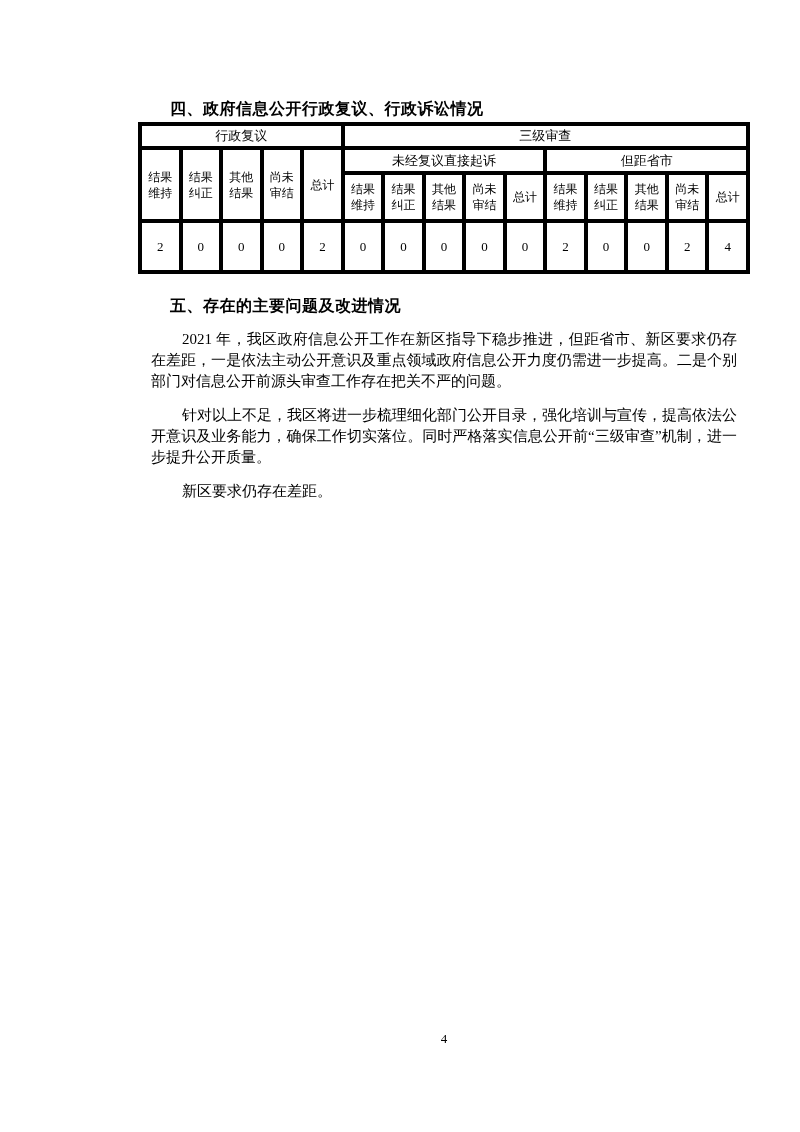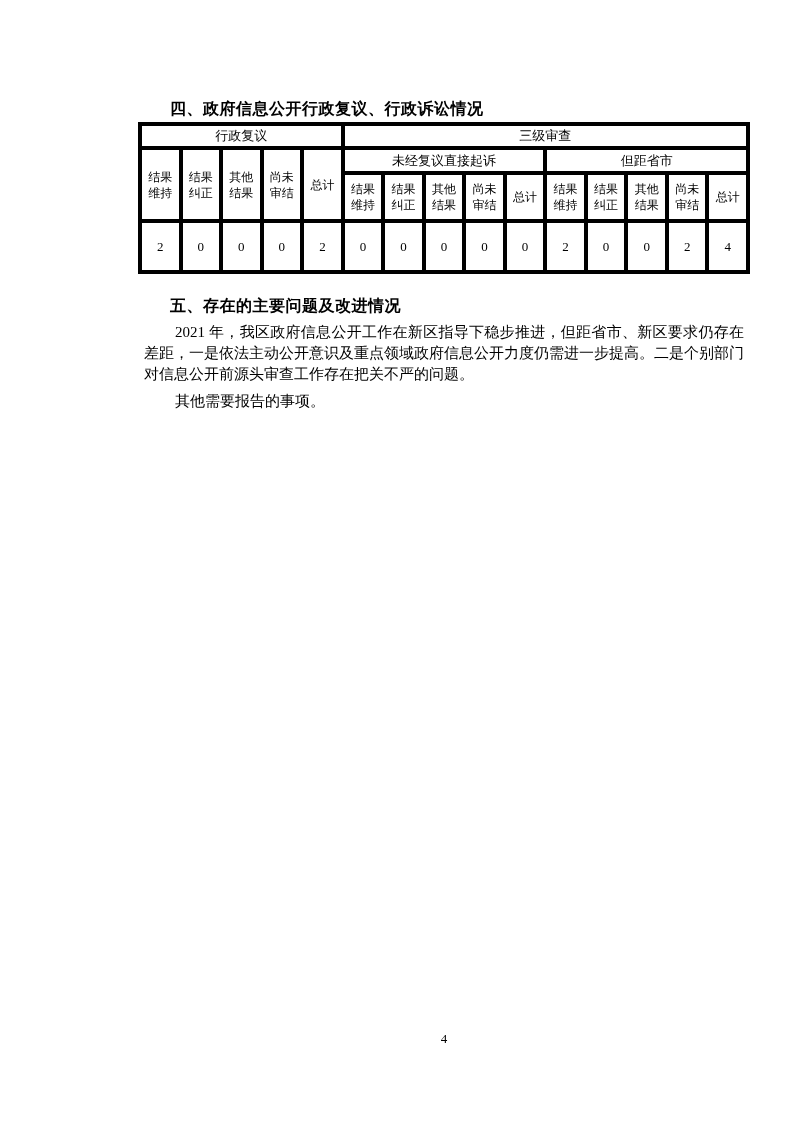--- a/index.html
+++ b/index.html
@@ -35,21 +35,21 @@
     margin-top: 94px;
     margin-bottom: 3px;
   }
   .sec-title.after-table {
     margin-top: 21px;
     font-family: Liberation Serif, serif;
   }
   .para {
     font-size: 15px;
     line-height: 21px;
-    margin: 6px;
+    margin: 13px;
     text-indent: 31px;
     text-align: justify;
   }
   .report-table {
     width: 100%;
     border-collapse: collapse;
     table-layout: fixed;
     border: 2px solid #000000;
     text-align: center;
   }
@@ -172,19 +172,20 @@
         <td>0</td>
         <td>0</td>
         <td>2</td>
         <td>4</td>
       </tr>
     </tbody>
       </table>
 
     <h2 class="sec-title after-table">五、存在的主要问题及改进情况</h2>
     <p class="para">2021 年，我区政府信息公开工作在新区指导下稳步推进，但距省市、新区要求仍存在差距，一是依法主动公开意识及重点领域政府信息公开力度仍需进一步提高。二是个别部门对信息公开前源头审查工作存在把关不严的问题。</p>
+    <p class="para">针对以上不足，我区将进一步梳理细化部门公开目录，强化培训与宣传，提高依法公开意识及业务能力，确保工作切实落位。同时严格落实信息公开前“三级审查”机制，进一步提升公开质量。</p>
 
-    <p class="para">其他需要报告的事项。</p>
+    <p class="para">新区要求仍存在差距。</p>
 
   </div>
 
   <div class="page-number">4</div>
 </div>
 
 </body></html>

